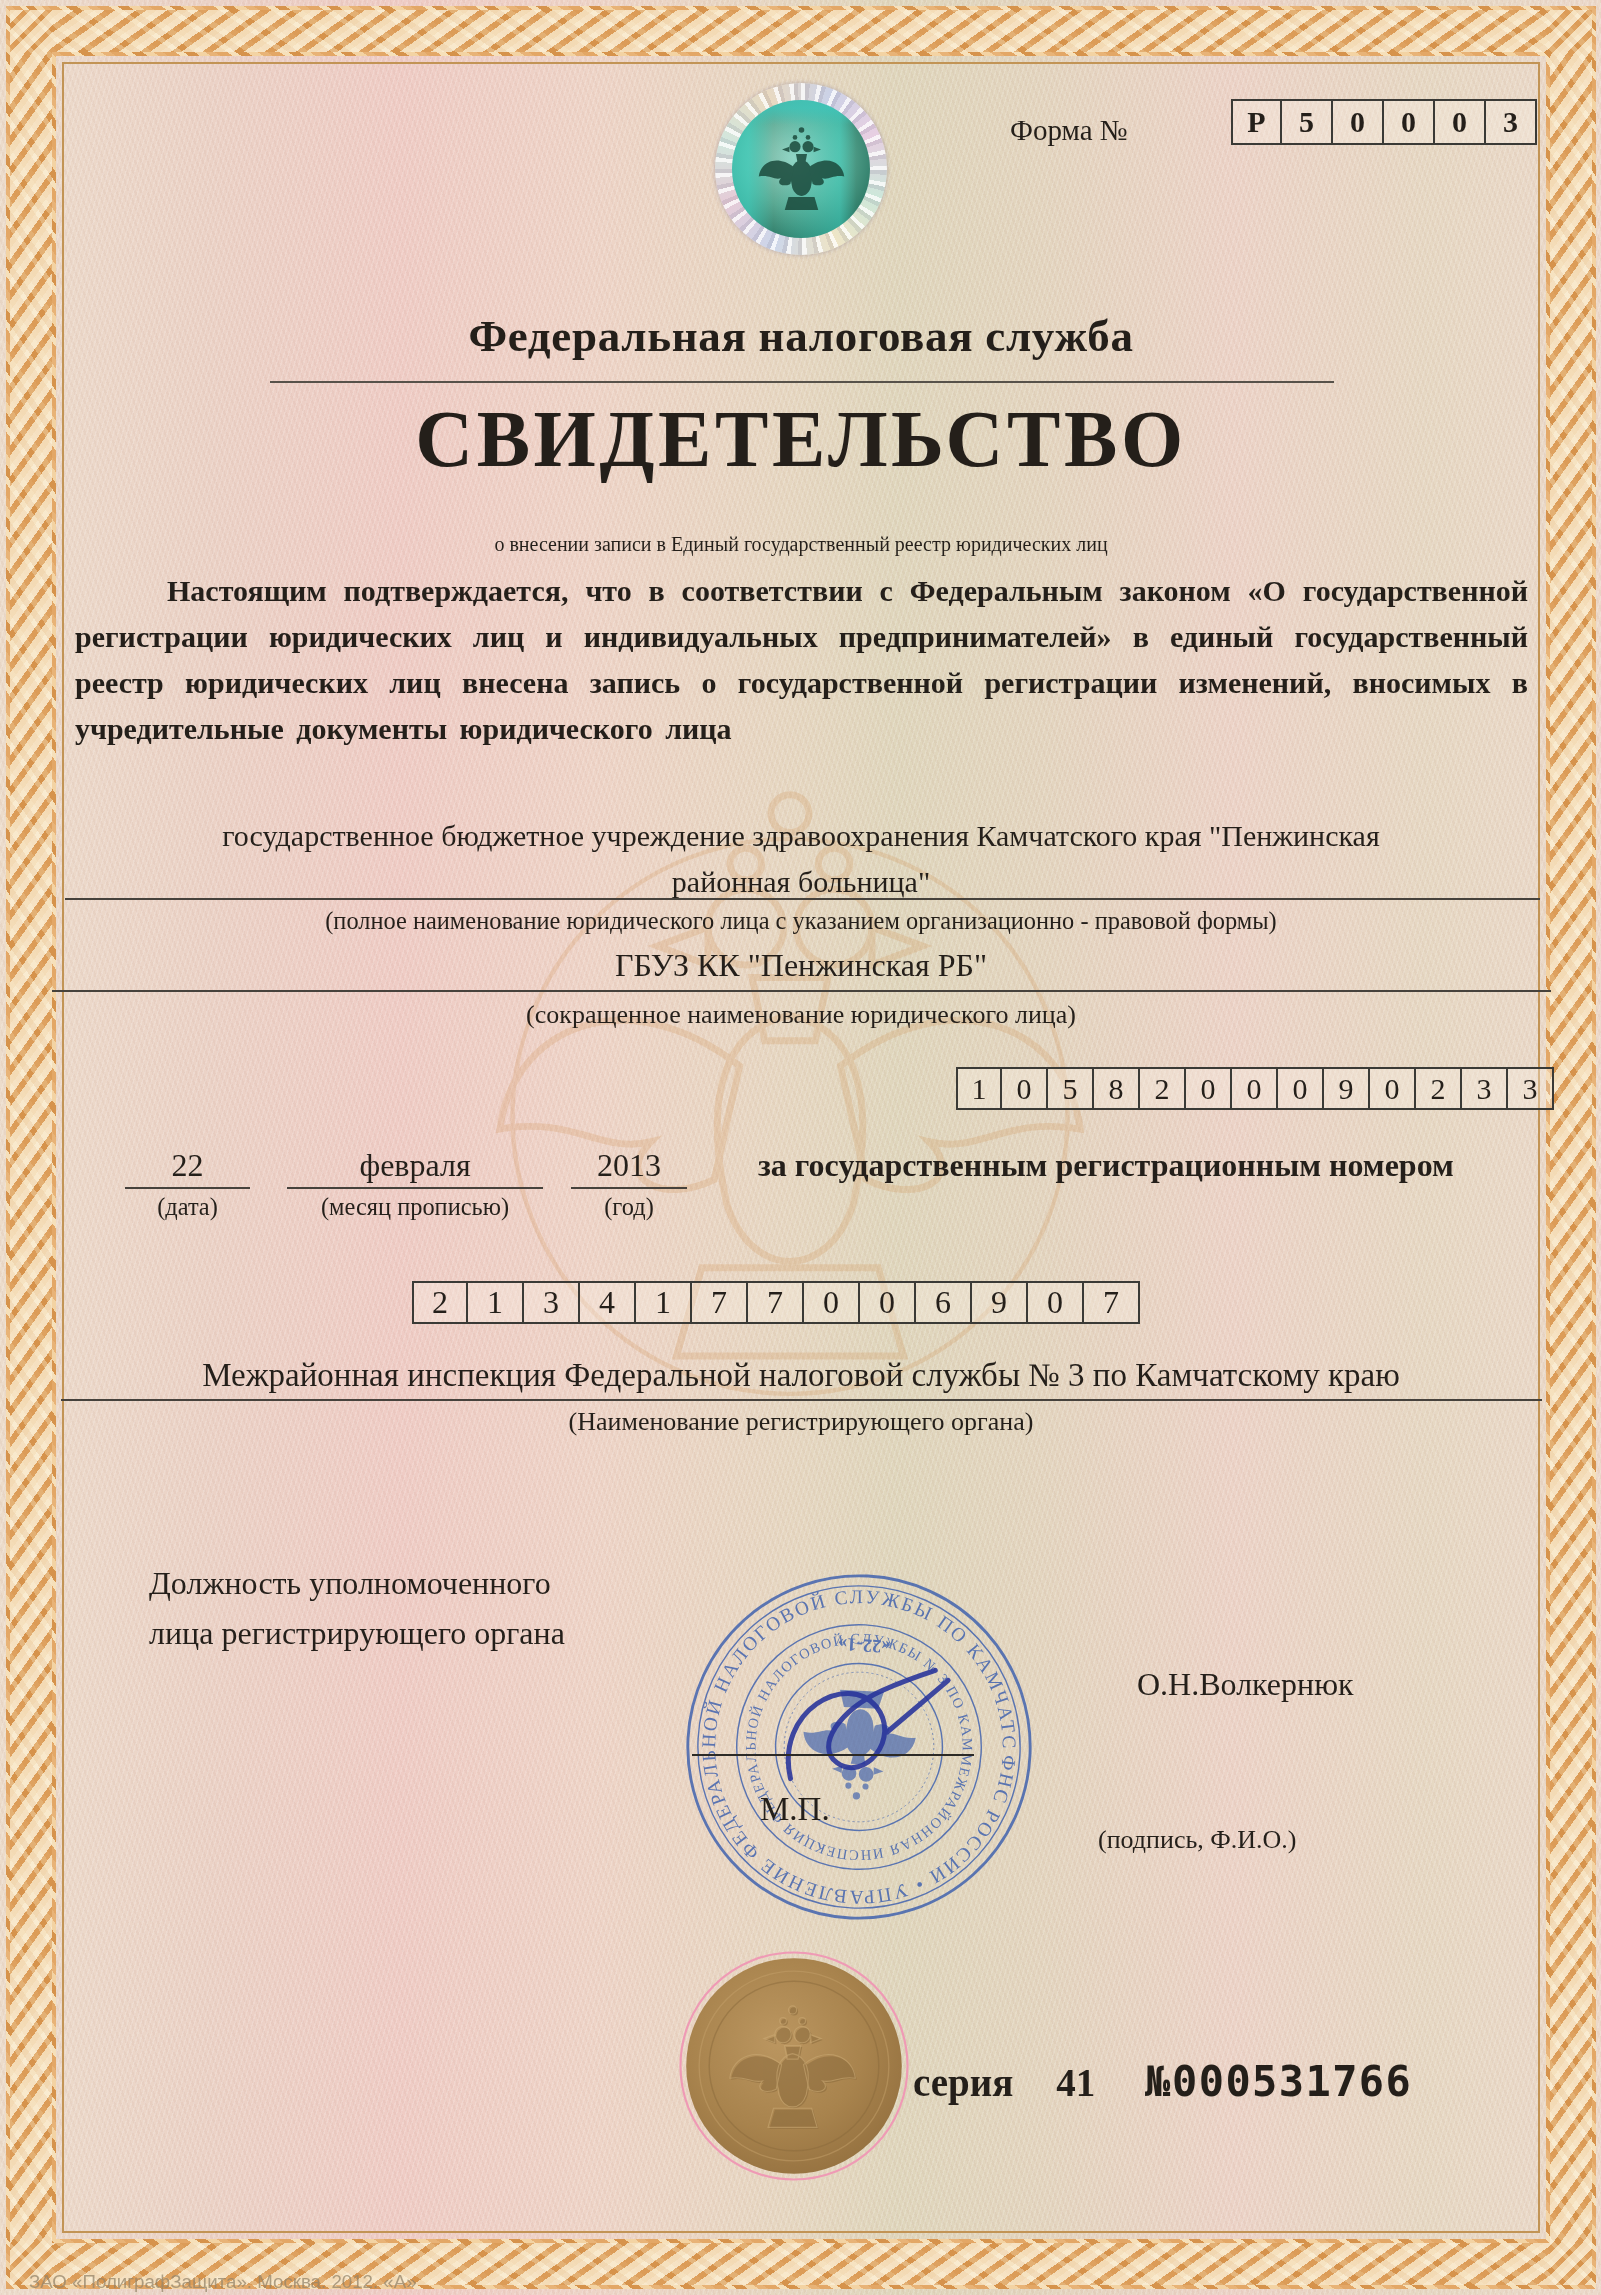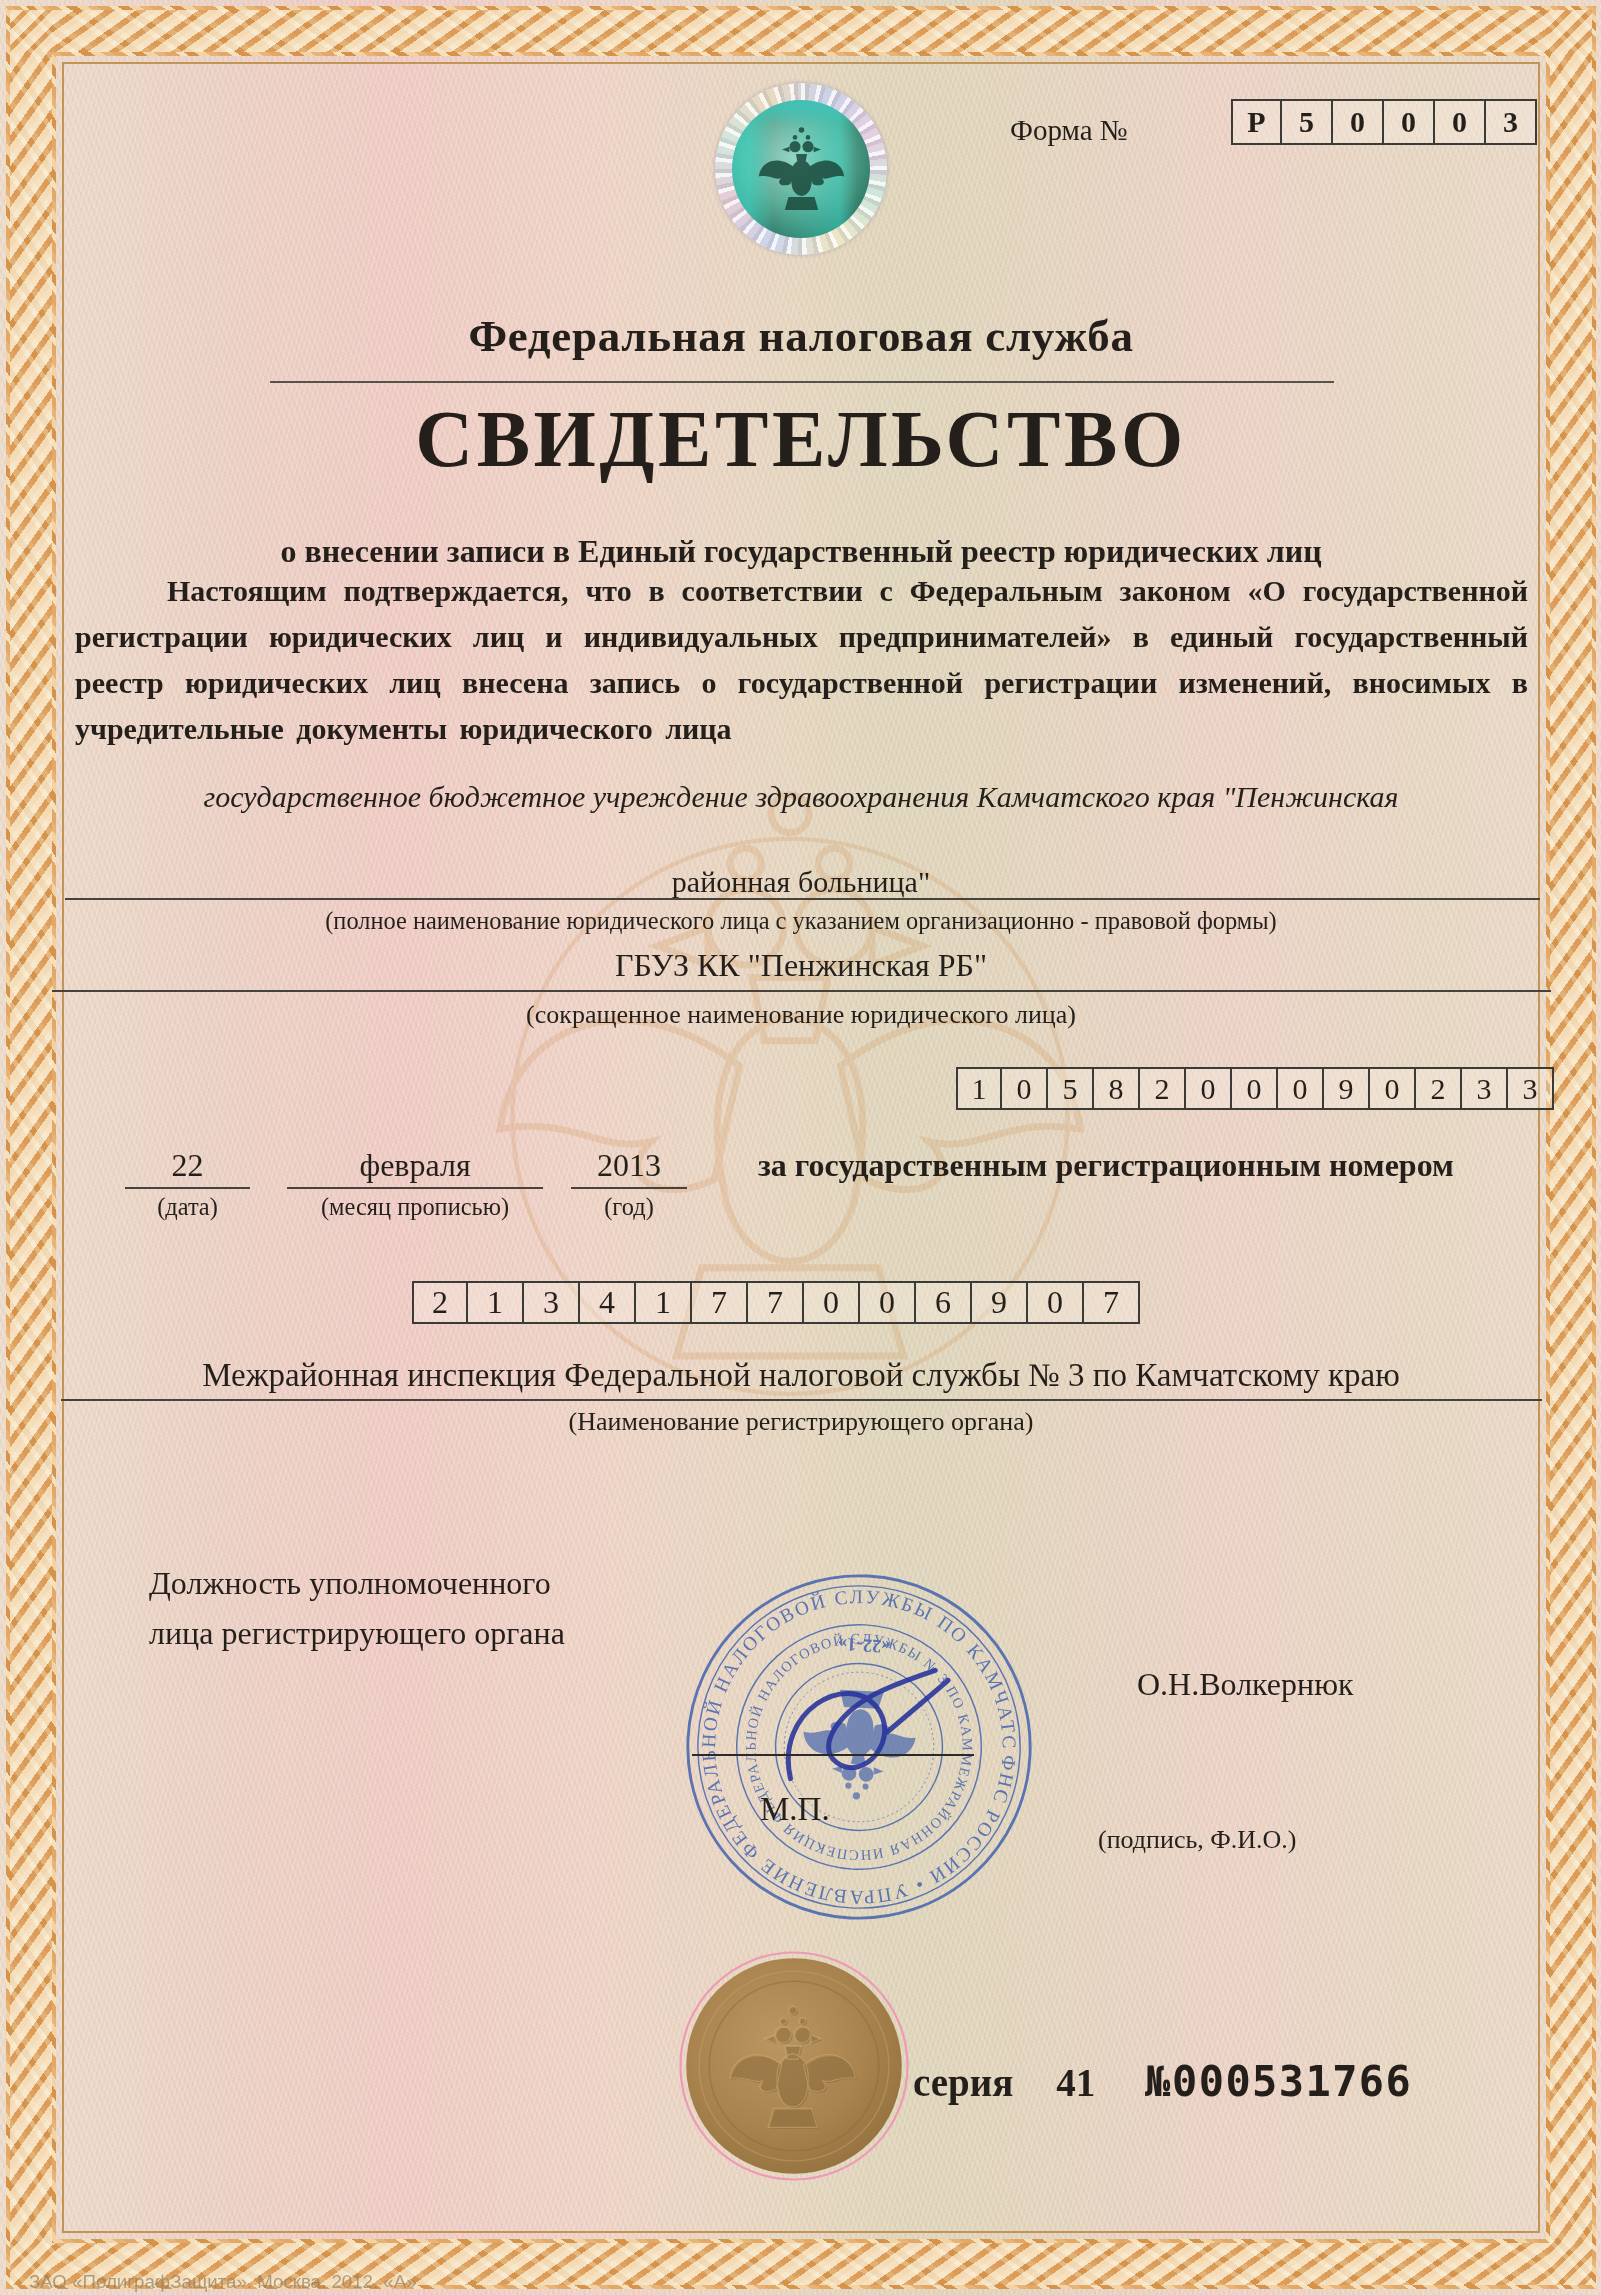--- a/index.html
+++ b/index.html
@@ -44,26 +44,26 @@
   .form-cells{left:1231px; top:99px;}
   .form-cells .cell{width:51px; height:46px; font-size:30px; font-weight:bold;}
   .ogrn-cells{left:956px; top:1067px;}
   .ogrn-cells .cell{width:46px; height:43px; font-size:30px;}
   .grn-cells{left:412px; top:1281px;}
   .grn-cells .cell{width:56px; height:43px; font-size:32px;}
 
   .agency{top:310px; font-size:45px; font-weight:bold; letter-spacing:0.7px;}
   .rule{left:270px; top:381px; width:1064px; border-top:2.2px solid #57524a;}
   .doc-title{top:394px; font-size:80px; font-weight:bold; letter-spacing:3.6px;}
-  .subtitle{top:533px; font-size:32px; font-weight:bold;}
+  .subtitle{top:533px; font-size:20px; font-weight:normal;}
 
   .paragraph{left:75px; top:568px; width:1453px; font-size:30px; font-weight:bold;
     line-height:46px; text-align:justify; text-indent:92px; word-spacing:5px;}
 
-  .org-line1{top:780px; font-size:30px;font-style:italic;}
+  .org-line1{top:819px; font-size:30px;}
   .org-line2{top:865px; font-size:30px;}
   .uline{border-top:2.2px solid #46423c;}
   .org-uline{left:65px; top:898px; width:1475px;}
   .org-caption{top:907px; font-size:24.4px;}
   .short-name{top:947px; font-size:32px;}
   .short-uline{left:52px; top:990px; width:1499px;}
   .short-caption{top:1000px; font-size:26px;}
 
   .ogrn-label{left:149px; top:1074px; font-size:32px;}
 

